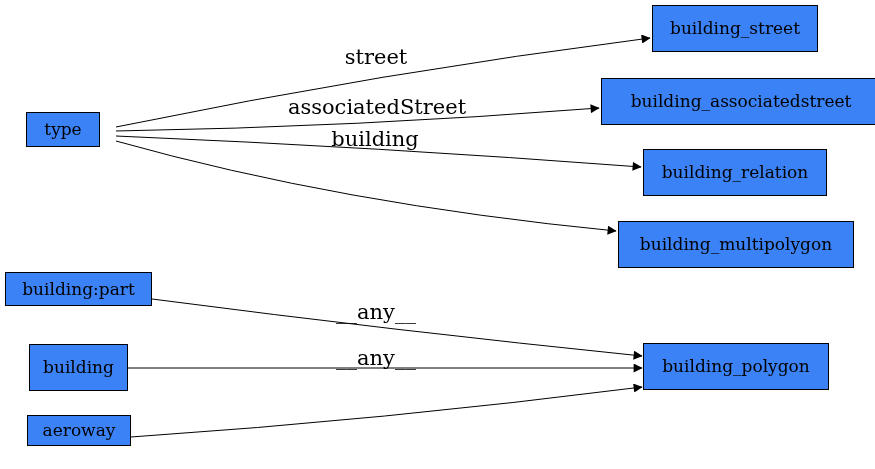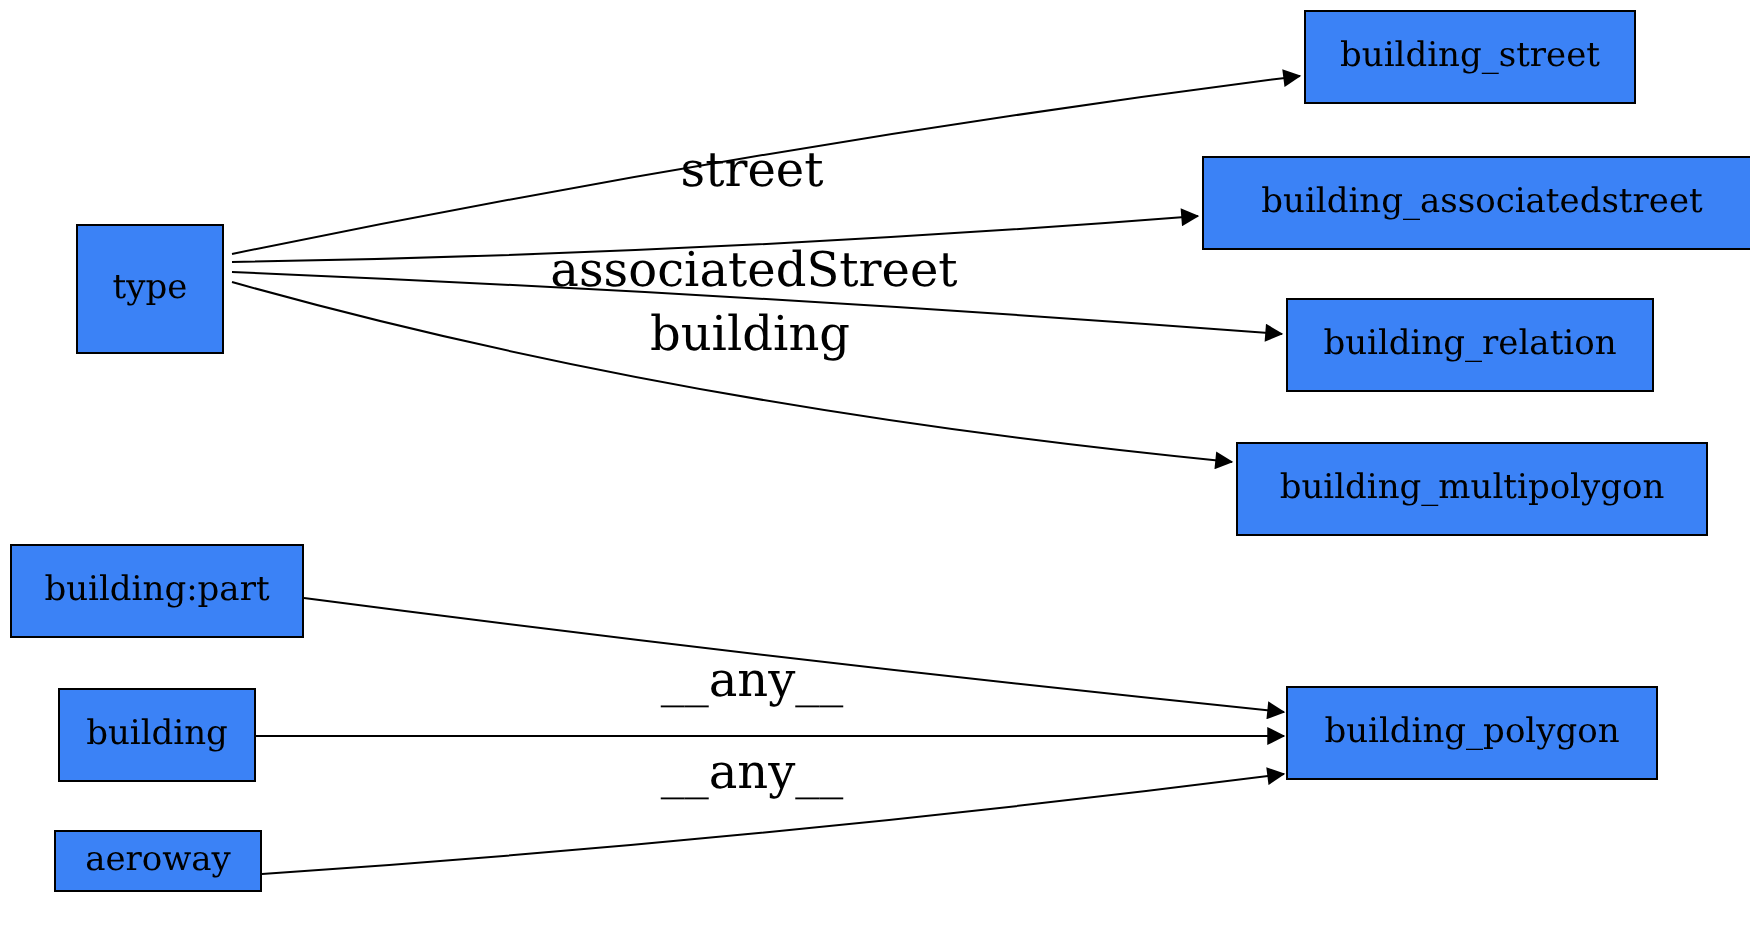--- a/index.html
+++ b/index.html
@@ -25,25 +25,24 @@
     display: flex;
     align-items: center;
     justify-content: center;
     font-size: 17px;
     line-height: 1;
     white-space: nowrap;
   }
   .elabel {
     position: absolute;
     transform: translate(-50%, -50%);
-    font-size: 24px;
+    font-size: 21px;
     line-height: 20px;
     white-space: nowrap;
     text-align: center;
-    margin-top: 28px;
   }
 </style>
 </head>
 <body>
 
 <div class="canvas">
 
   <svg class="edges-layer" width="875" height="469" viewBox="0 0 875 469" xmlns="http://www.w3.org/2000/svg">
     <defs>
       <marker id="arrow" viewBox="0 0 10 10" refX="9.3" refY="5" markerWidth="13" markerHeight="9" orient="auto" markerUnits="userSpaceOnUse">
@@ -52,31 +51,31 @@
     </defs>
     <path d="M116,127 Q383,72 650,38" fill="none" stroke="#000000" stroke-width="1" marker-end="url(#arrow)"></path>
     <path d="M116,131 Q357,127 599,108" fill="none" stroke="#000000" stroke-width="1" marker-end="url(#arrow)"></path>
     <path d="M116,136 Q378,147 641,167" fill="none" stroke="#000000" stroke-width="1" marker-end="url(#arrow)"></path>
     <path d="M116,141 Q340,204 616,231" fill="none" stroke="#000000" stroke-width="1" marker-end="url(#arrow)"></path>
     <path d="M152,299 Q397,331 642,356" fill="none" stroke="#000000" stroke-width="1" marker-end="url(#arrow)"></path>
     <path d="M128,368 L642,368" fill="none" stroke="#000000" stroke-width="1" marker-end="url(#arrow)"></path>
     <path d="M131,437 Q383,420 642,387" fill="none" stroke="#000000" stroke-width="1" marker-end="url(#arrow)"></path>
   </svg>
 
-  <div class="node" style="left:38px;  top:112px; width:74px;  height:65px;">type</div>
+  <div class="node" style="left:26px;  top:112px; width:74px;  height:35px;">type</div>
 
   <div class="node" style="left:652px; top:5px;   width:166px; height:47px;">building_street</div>
 
   <div class="node" style="left:601px; top:78px;  width:280px; height:47px;">building_associatedstreet</div>
 
   <div class="node" style="left:643px; top:149px; width:184px; height:47px;text-align:center;">building_relation</div>
 
   <div class="node" style="left:618px; top:221px; width:236px; height:47px;">building_multipolygon</div>
 
-  <div class="node" style="left:5px;   top:272px; width:147px; height:47px;">building:part</div>
+  <div class="node" style="left:5px;   top:272px; width:147px; height:34px;">building:part</div>
 
   <div class="node" style="left:29px;  top:344px; width:99px;  height:47px;">building</div>
 
   <div class="node" style="left:27px;  top:415px; width:104px; height:31px;">aeroway</div>
 
   <div class="node" style="left:643px; top:343px; width:186px; height:47px;">building_polygon</div>
 
   <div class="elabel" style="left:376px; top:57px;">street</div>
 
   <div class="elabel" style="left:377px; top:107px;">associatedStreet</div>

